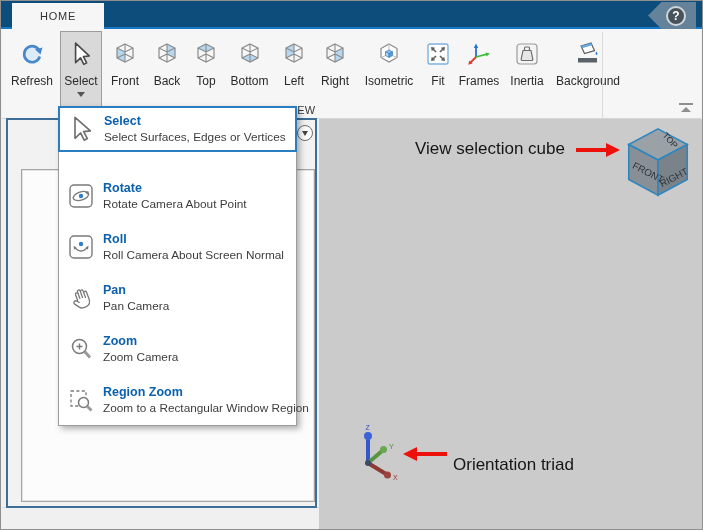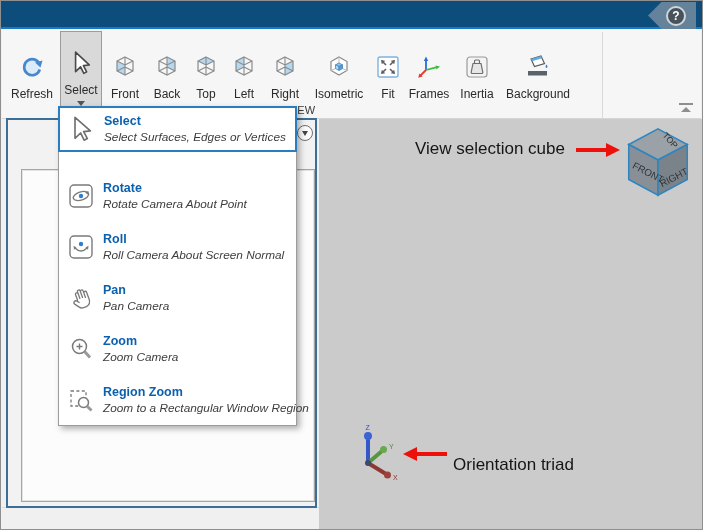--- a/index.html
+++ b/index.html
@@ -29,21 +29,21 @@
     display:flex; align-items:center; justify-content:center; margin-left:8px;
   }
 
   
   .ribbon{
     position:absolute; left:1px; right:1px; top:28px; height:90px;
     background:#f6f6f6; border-bottom:1px solid #d6d6d6; z-index:2;
   }
   .rb-row{ display:flex; align-items:flex-start; padding:2px 0 0 5px; gap:3px; }
   .rbtn{
-    display:flex; flex-direction:column; align-items:center; justify-content:flex-end;
+    display:flex; flex-direction:column; align-items:center; justify-content:flex-start;
     padding-top:7px; height:70px; color:#2b2b2b; font-size:12px; cursor:default;
   }
   .rbtn .ricon{ height:32px; display:flex; align-items:center; justify-content:center; }
   .rbtn .rlabel{ margin-top:4px; white-space:nowrap; }
   .rbtn.pressed{
     background:#d9d9d9; border:1px solid #9c9c9c; height:76px; padding-top:6px;
   }
   .caret-down{
     width:0; height:0; margin-top:4px;
     border-left:4px solid transparent; border-right:4px solid transparent; border-top:5px solid #555;
@@ -111,30 +111,31 @@
   .menu-item{
     display:flex; align-items:center; gap:6px; padding:4px 6px; height:51px; cursor:pointer;
   }
   .menu-item.selected{
     height:46px; border:2px solid #2a7ebf; margin:-1px -1px 0 -1px; padding:4px 6px;
   }
   .menu-body{ padding-top:18px; display:flex; flex-direction:column; }
   .mi-icon{ width:32px; min-width:32px; display:flex; align-items:center; justify-content:center; }
   .mi-text{ display:flex; flex-direction:column; }
   .mi-title{ color:var(--menu-title-blue,#0b61ae); font-weight:bold; font-size:12.5px; }
-  .mi-desc{ color:#3d3d3d; font-size:11.8px; margin-top:2px; white-space:nowrap;font-style:italic; }
+  .mi-desc{ color:#3d3d3d; font-size:11.8px; margin-top:2px; white-space:nowrap; }
 </style>
 </head>
 <body>
 
 <div class="window">
 
   <div class="tabstrip">
     <div class="tab-accent"></div>
   </div>
+  <div class="tab-home">HOME</div>
   <div class="help-tag">
     <div class="help-circle">?</div>
   </div>
 
   <div class="ribbon">
     <div class="rb-row">
 
       <div class="rbtn" style="width:50px">
         <span class="ricon">
           <svg width="28" height="28" viewBox="0 0 28 28">
@@ -182,20 +183,30 @@
         <span class="ricon">
           <svg width="26" height="26" viewBox="0 0 26 26">
             <polygon points="13,3 21,7 13,11 5,7" fill="#b5d7f0"></polygon>
             <polygon points="13,3 21,7 21,17 13,21 5,17 5,7" fill="none" stroke="#8a8a8a" stroke-width="1.2"></polygon>
             <path d="M5,7 13,11 21,7 M13,11 13,21 M13,3 13,13 M13,13 5,17 M13,13 21,17" fill="none" stroke="#8a8a8a" stroke-width="1.1"></path>
           </svg>
         </span>
         <span class="rlabel">Top</span>
       </div>
 
+      <div class="rbtn" style="width:47px">
+        <span class="ricon">
+          <svg width="26" height="26" viewBox="0 0 26 26">
+            <polygon points="5,17 13,13 21,17 13,21" fill="#b5d7f0"></polygon>
+            <polygon points="13,3 21,7 21,17 13,21 5,17 5,7" fill="none" stroke="#8a8a8a" stroke-width="1.2"></polygon>
+            <path d="M5,7 13,11 21,7 M13,11 13,21 M13,3 13,13 M13,13 5,17 M13,13 21,17" fill="none" stroke="#8a8a8a" stroke-width="1.1"></path>
+          </svg>
+        </span>
+        <span class="rlabel">Bottom</span>
+      </div>
 
       <div class="rbtn" style="width:36px">
         <span class="ricon">
           <svg width="26" height="26" viewBox="0 0 26 26">
             <polygon points="13,3 5,7 5,17 13,13" fill="#b5d7f0"></polygon>
             <polygon points="13,3 21,7 21,17 13,21 5,17 5,7" fill="none" stroke="#8a8a8a" stroke-width="1.2"></polygon>
             <path d="M5,7 13,11 21,7 M13,11 13,21 M13,3 13,13 M13,13 5,17 M13,13 21,17" fill="none" stroke="#8a8a8a" stroke-width="1.1"></path>
           </svg>
         </span>
         <span class="rlabel">Left</span>

